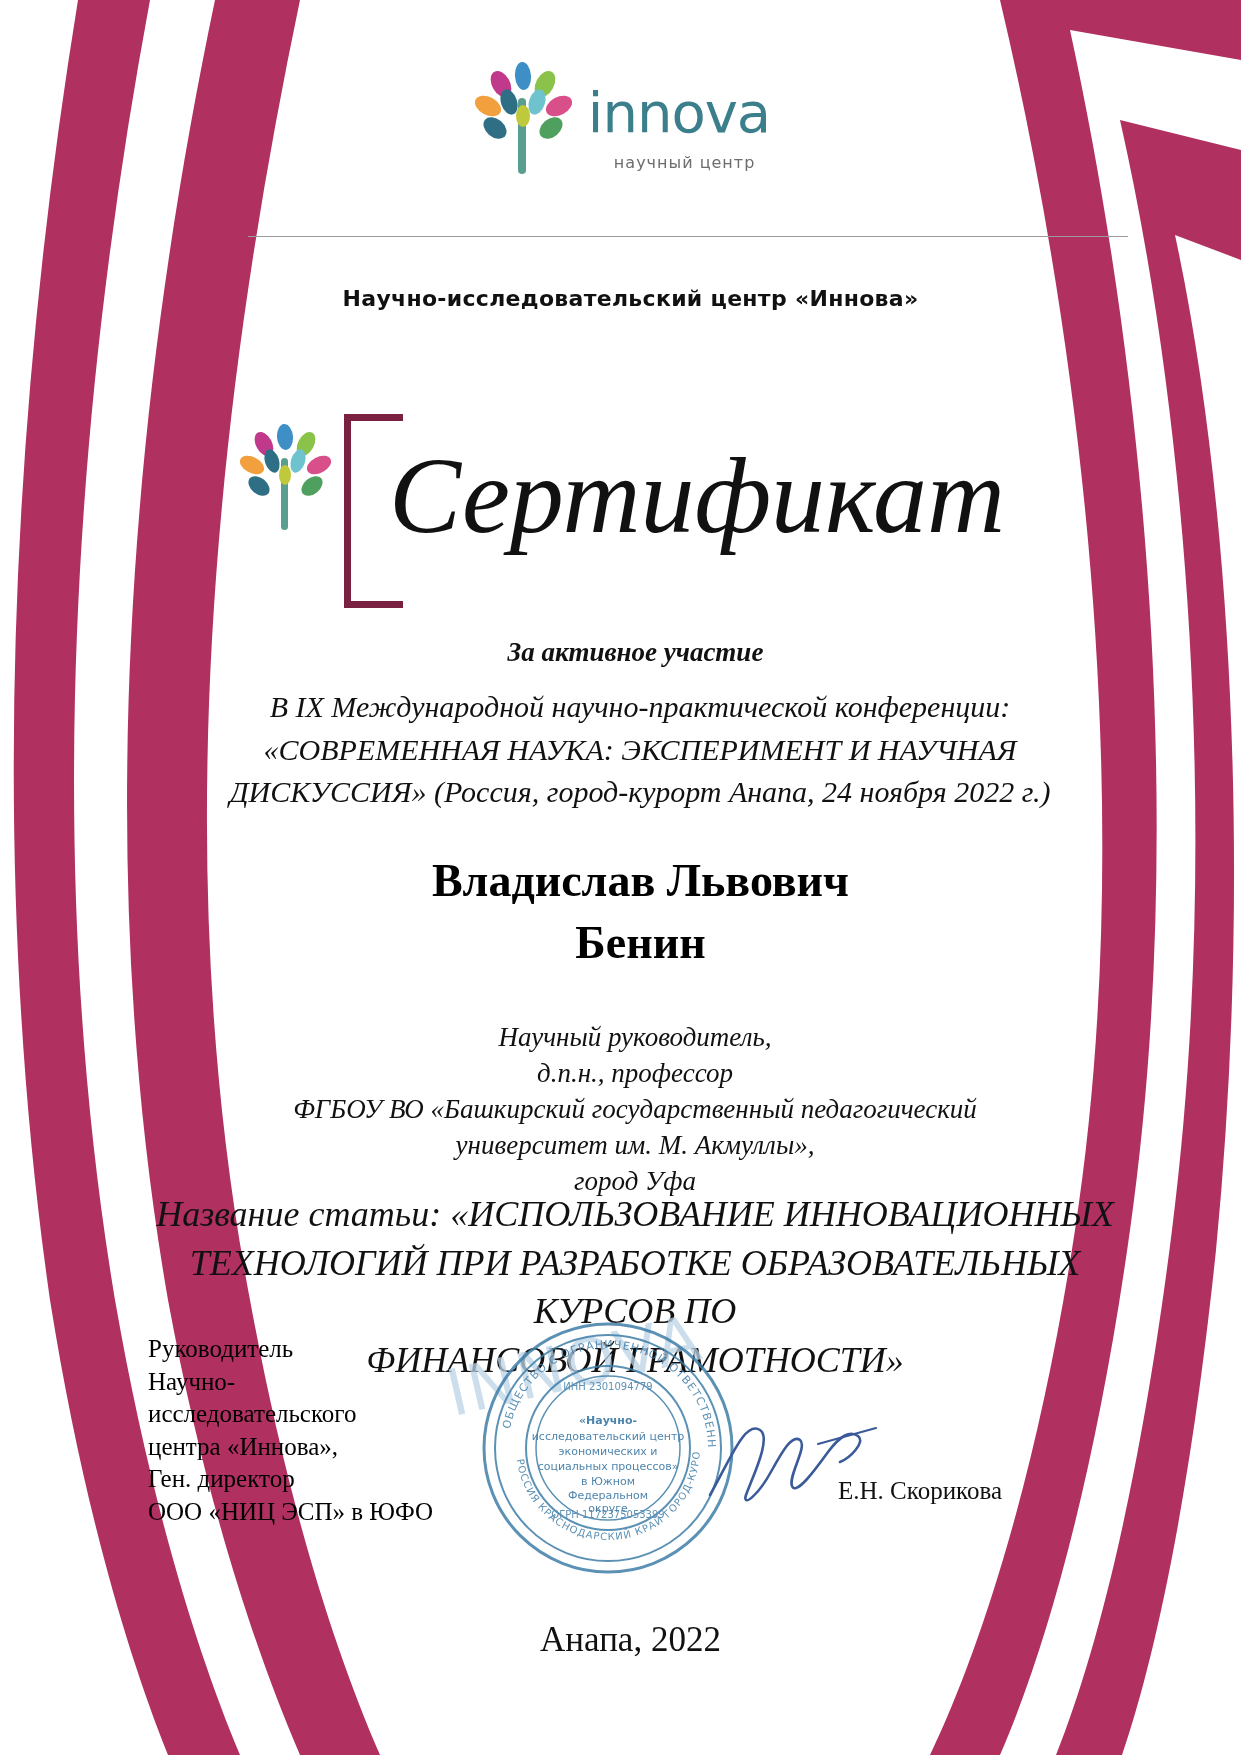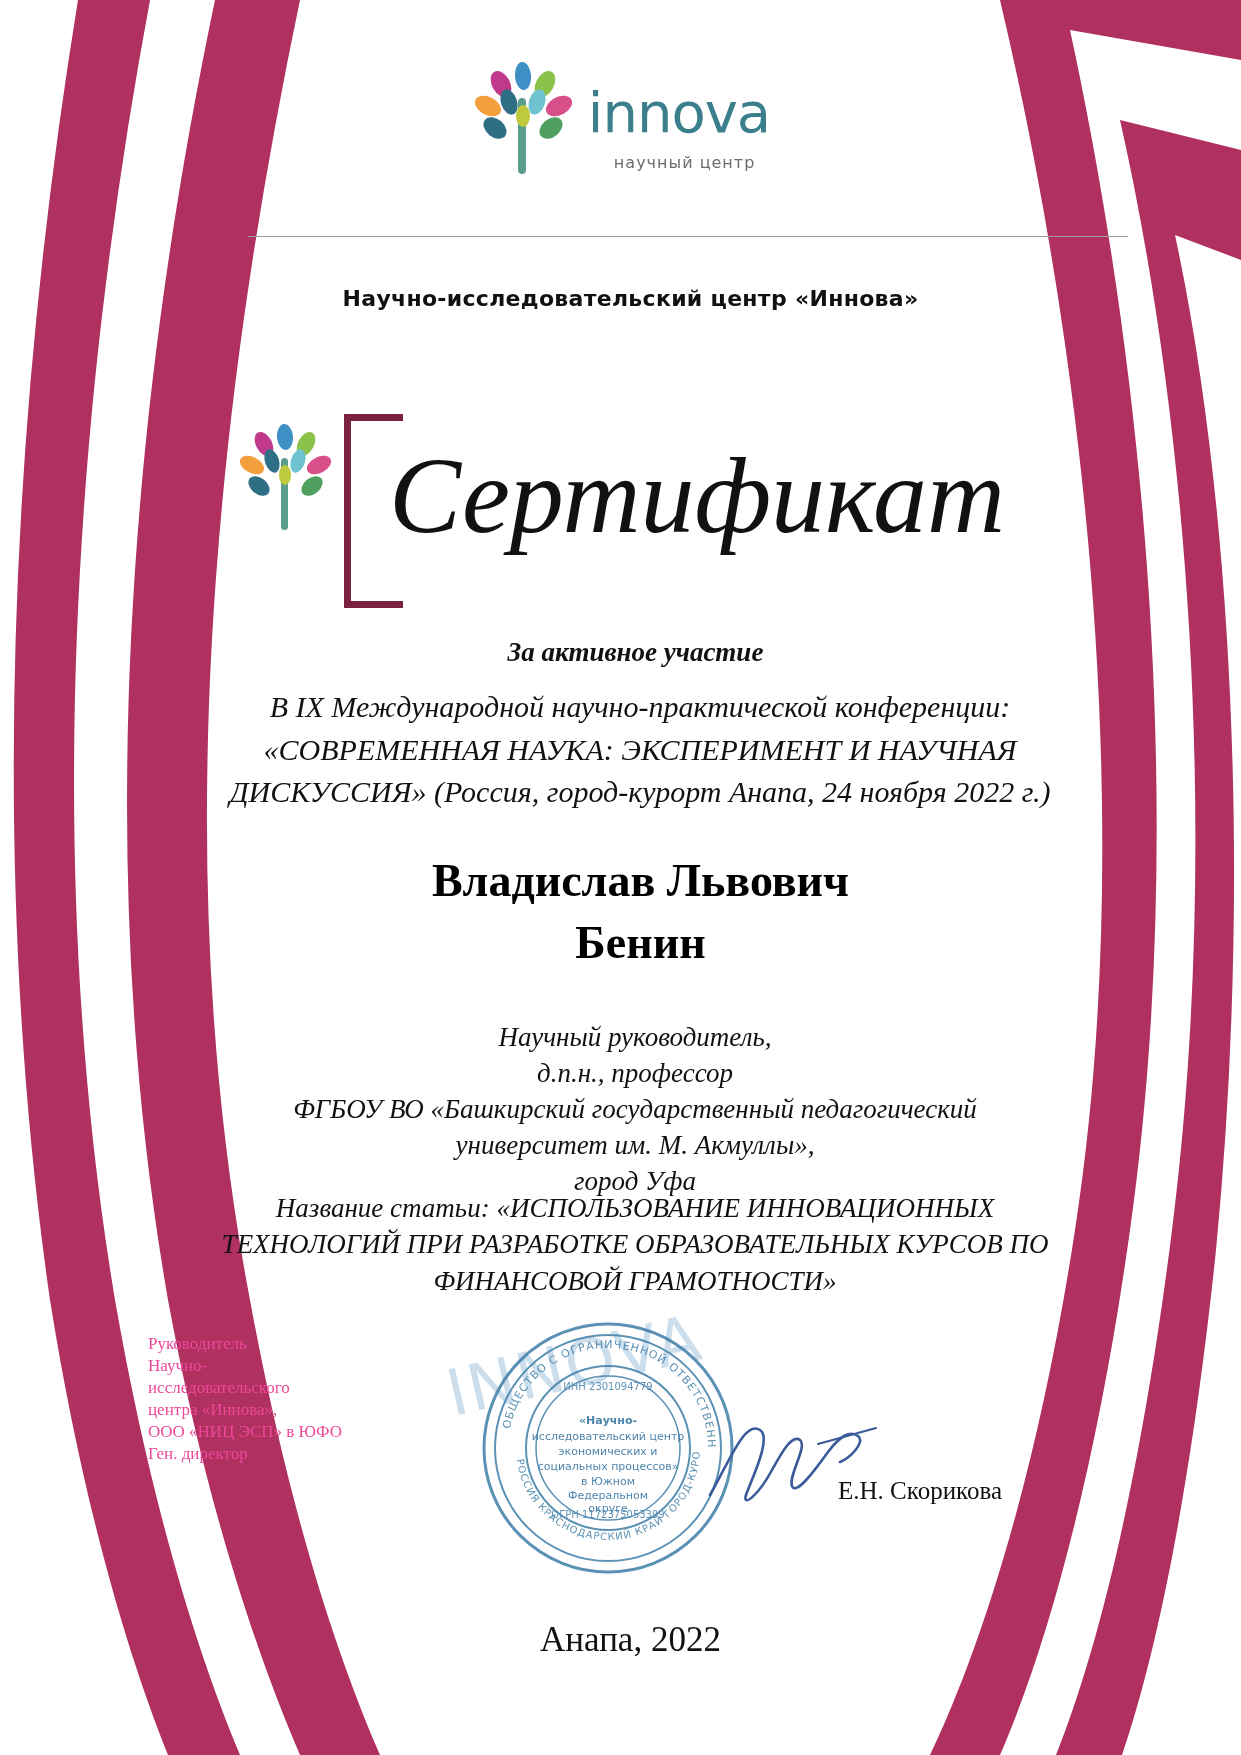--- a/index.html
+++ b/index.html
@@ -181,34 +181,34 @@
     line-height: 1.33;
     color: #111111;
   }
   .article-title {
     position: absolute;
     top: 1190px;
     left: 150px;
     width: 970px;
     text-align: center;
     font-style: italic;
-    font-size: 27px;
+    font-size: 36px;
     line-height: 1.35;
     color: #111111;
   }
 
   
   .signer-left {
     position: absolute;
     top: 1333px;
     left: 148px;
     font-family: "Liberation Serif", serif;
-    font-size: 17px;
+    font-size: 25px;
     line-height: 1.30;
-    color: #ec4899;
+    color: #000000;
   }
   .signer-name {
     position: absolute;
     top: 1477px;
     right: 128px;
     font-family: "Liberation Serif", serif;
     font-size: 25px;
     color: #111111;
   }
 
@@ -350,22 +350,22 @@
       <div>Название статьи: «ИСПОЛЬЗОВАНИЕ ИННОВАЦИОННЫХ</div>
       <div>ТЕХНОЛОГИЙ ПРИ РАЗРАБОТКЕ ОБРАЗОВАТЕЛЬНЫХ КУРСОВ ПО</div>
       <div>ФИНАНСОВОЙ ГРАМОТНОСТИ»</div>
     </div>
 
     <div class="signer-left">
       <div>Руководитель</div>
       <div>Научно-</div>
       <div>исследовательского</div>
       <div>центра «Иннова»,</div>
+      <div>Ген. директор</div>
       <div>ООО «НИЦ ЭСП» в ЮФО</div>
-      <div>Ген. директор</div>
     </div>
 
     <div class="watermark">INNOVA</div>
 
     <div class="stamp">
       <svg viewBox="0 0 260 260" width="260" height="260">
         <defs>
           <path id="arcTop" d="M 30,130 A 100,100 0 0 1 230,130"></path>
           <path id="arcBottom" d="M 38,130 A 92,92 0 0 0 222,130"></path>
           <path id="arcTop2" d="M 48,130 A 82,82 0 0 1 212,130"></path>

